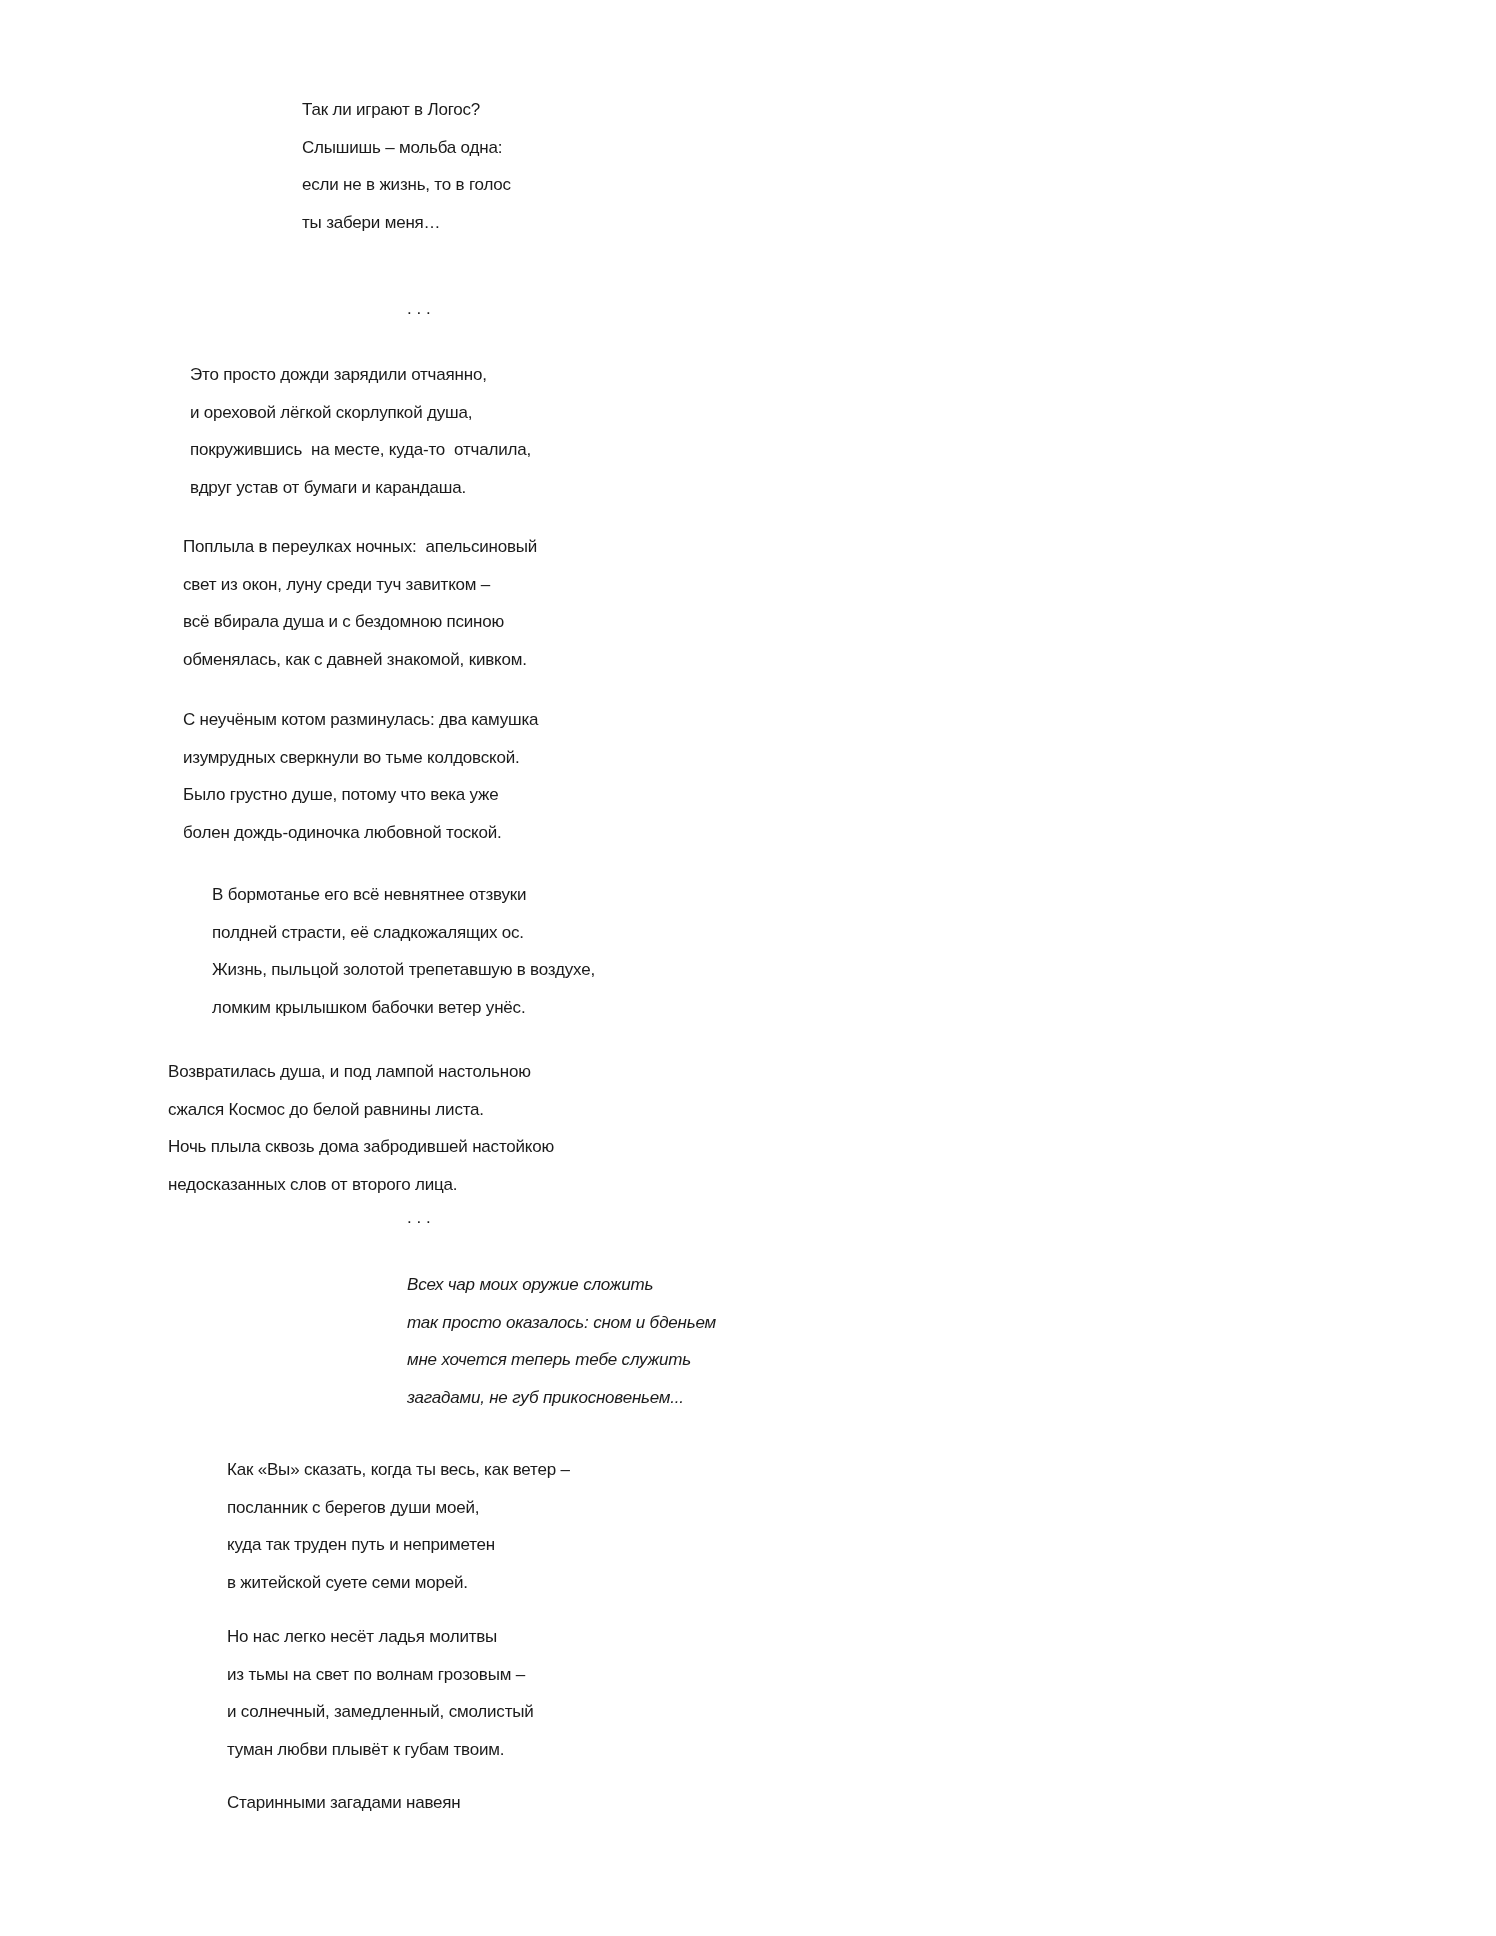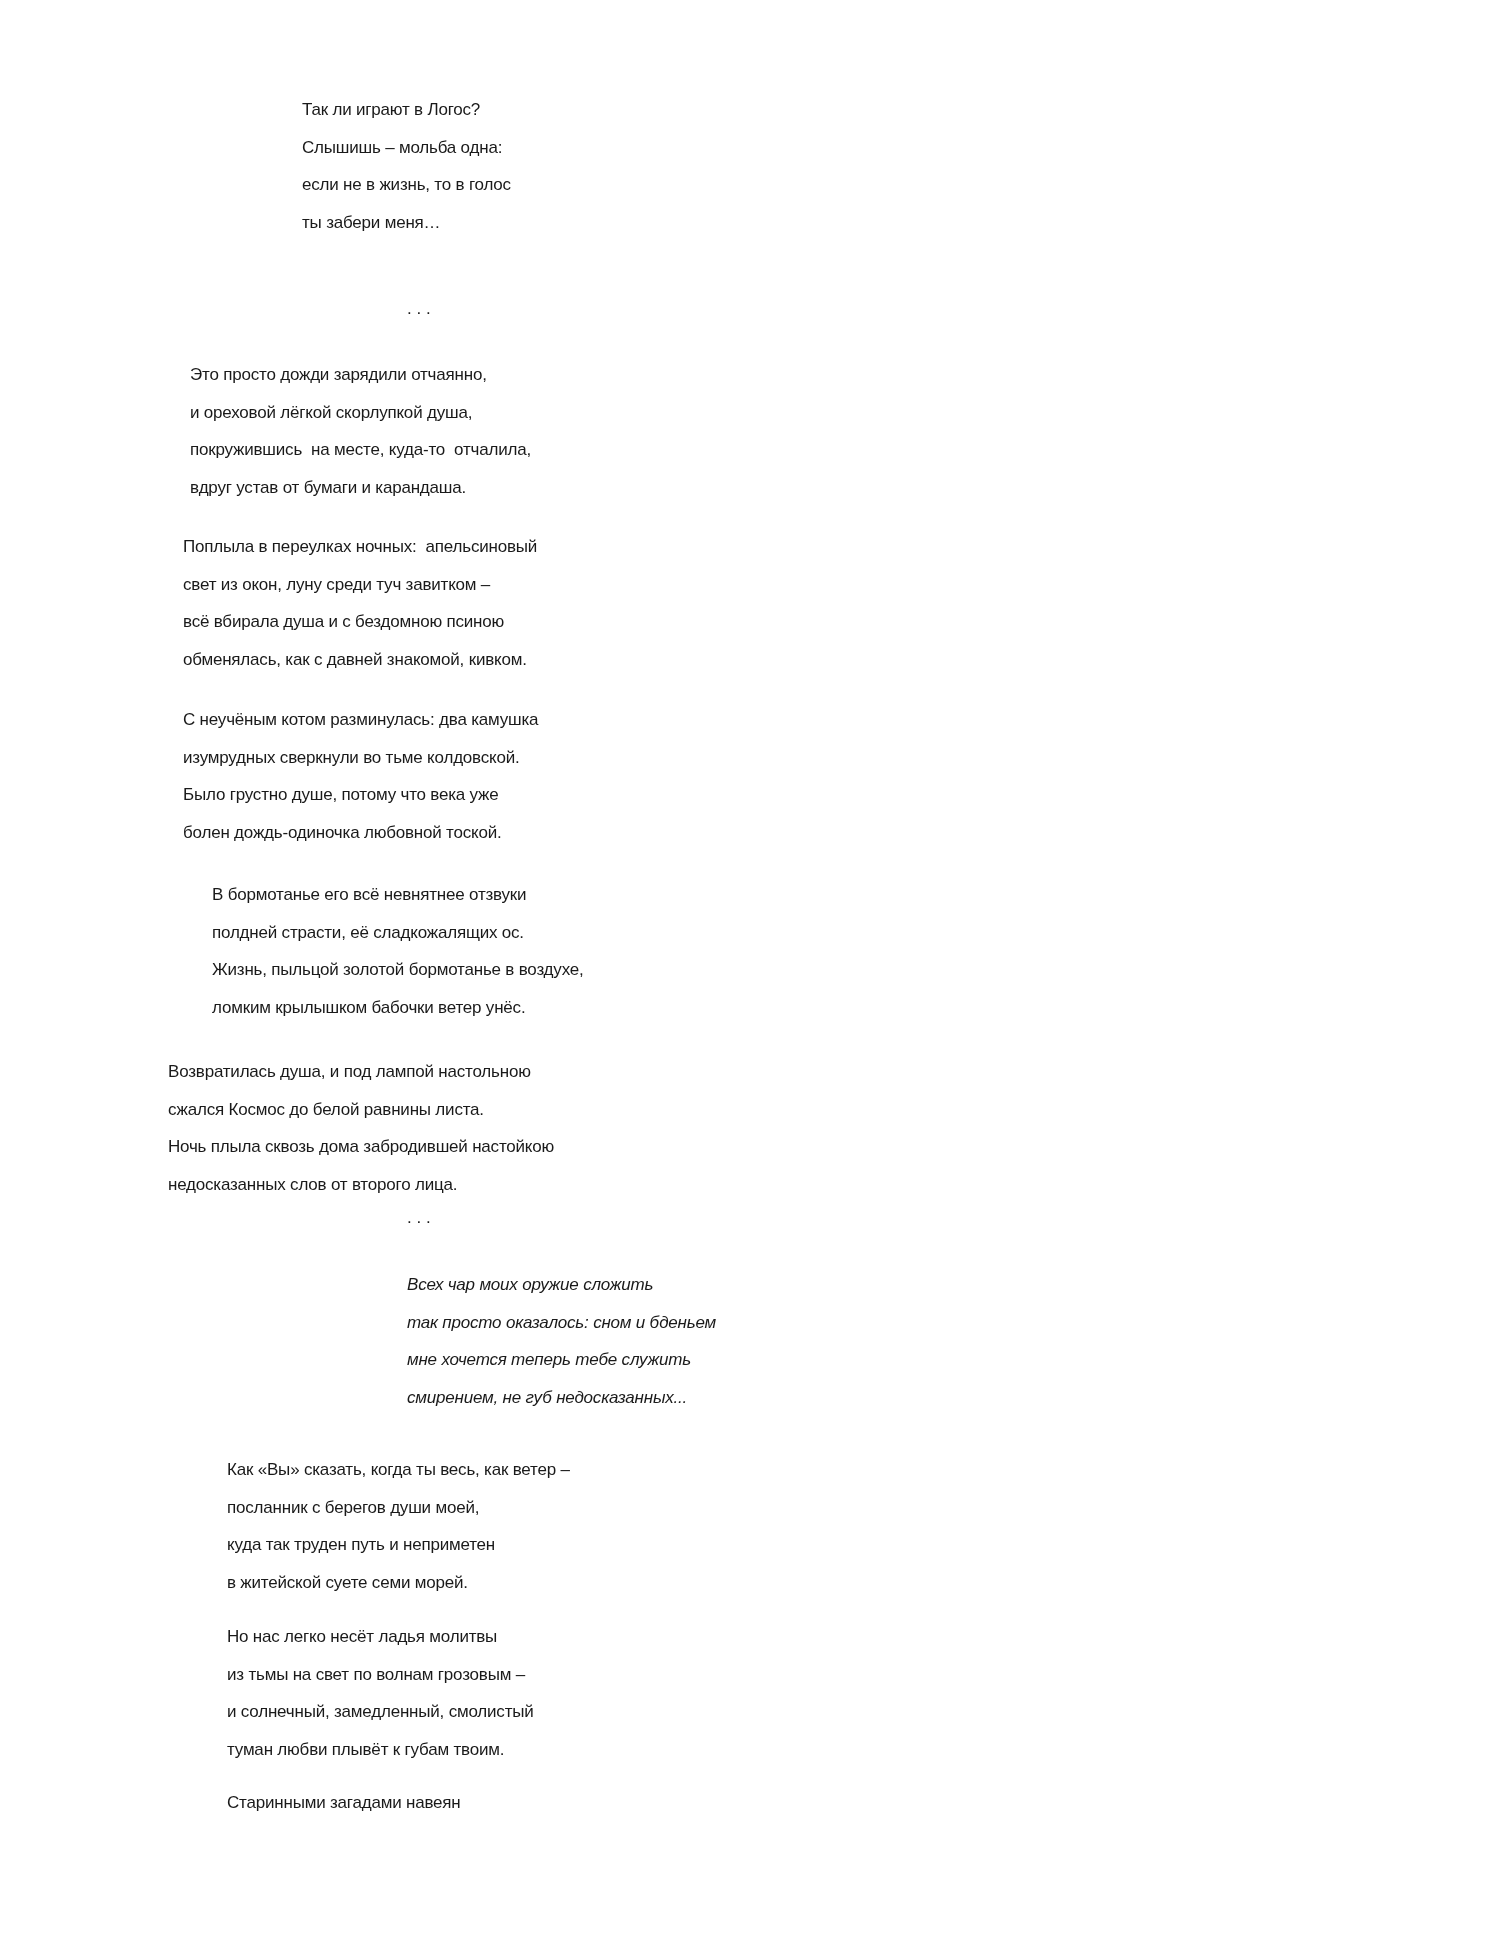--- a/index.html
+++ b/index.html
@@ -43,27 +43,27 @@
   <div class="stanza" style="left:302px; top:91px;"><div class="line">Так ли играют в Логос?</div><div class="line">Слышишь – мольба одна:</div><div class="line">если не в жизнь, то в голос</div><div class="line">ты забери меня…</div></div>
 
   <div class="separator" style="left:407px; top:290px;">. . .</div>
 
   <div class="stanza" style="left:190px; top:356px;"><div class="line">Это просто дожди зарядили отчаянно,</div><div class="line">и ореховой лёгкой скорлупкой душа,</div><div class="line">покружившись  на месте, куда-то  отчалила,</div><div class="line">вдруг устав от бумаги и карандаша.</div></div>
 
   <div class="stanza" style="left:183px; top:528px;"><div class="line">Поплыла в переулках ночных:  апельсиновый</div><div class="line">свет из окон, луну среди туч завитком –</div><div class="line">всё вбирала душа и с бездомною псиною</div><div class="line">обменялась, как с давней знакомой, кивком.</div></div>
 
   <div class="stanza" style="left:183px; top:701px;"><div class="line">С неучёным котом разминулась: два камушка</div><div class="line">изумрудных сверкнули во тьме колдовской.</div><div class="line">Было грустно душе, потому что века уже</div><div class="line">болен дождь-одиночка любовной тоской.</div></div>
 
-  <div class="stanza" style="left:176px; top:876px;margin-left:36px;"><div class="line">В бормотанье его всё невнятнее отзвуки</div><div class="line">полдней страсти, её сладкожалящих ос.</div><div class="line">Жизнь, пыльцой золотой бормотанье в воздухе,</div><div class="line">ломким крылышком бабочки ветер унёс.</div></div>
+  <div class="stanza" style="left:176px; top:876px;margin-left:36px;"><div class="line">В бормотанье его всё невнятнее отзвуки</div><div class="line">полдней страсти, её сладкожалящих ос.</div><div class="line">Жизнь, пыльцой золотой трепетавшую в воздухе,</div><div class="line">ломким крылышком бабочки ветер унёс.</div></div>
 
   <div class="stanza" style="left:168px; top:1053px;"><div class="line">Возвратилась душа, и под лампой настольною</div><div class="line">сжался Космос до белой равнины листа.</div><div class="line">Ночь плыла сквозь дома забродившей настойкою</div><div class="line">недосказанных слов от второго лица.</div></div>
 
   <div class="separator" style="left:407px; top:1199px;">. . .</div>
 
-  <div class="stanza italic" style="left:407px; top:1266px;"><div class="line">Всех чар моих оружие сложить</div><div class="line">так просто оказалось: сном и бденьем</div><div class="line">мне хочется теперь тебе служить</div><div class="line">смирением, не губ недосказанных...</div></div>
+  <div class="stanza italic" style="left:407px; top:1266px;"><div class="line">Всех чар моих оружие сложить</div><div class="line">так просто оказалось: сном и бденьем</div><div class="line">мне хочется теперь тебе служить</div><div class="line">загадами, не губ прикосновеньем...</div></div>
 
   <div class="stanza" style="left:227px; top:1451px;"><div class="line">Как «Вы» сказать, когда ты весь, как ветер –</div><div class="line">посланник с берегов души моей,</div><div class="line">куда так труден путь и неприметен</div><div class="line">в житейской суете семи морей.</div></div>
 
   <div class="stanza" style="left:227px; top:1618px;"><div class="line">Но нас легко несёт ладья молитвы</div><div class="line">из тьмы на свет по волнам грозовым –</div><div class="line">и солнечный, замедленный, смолистый</div><div class="line">туман любви плывёт к губам твоим.</div></div>
 
   <div class="stanza" style="left:227px; top:1784px;"><div class="line">Старинными загадами навеян</div></div>
 
 </div>
 
 </body></html>

